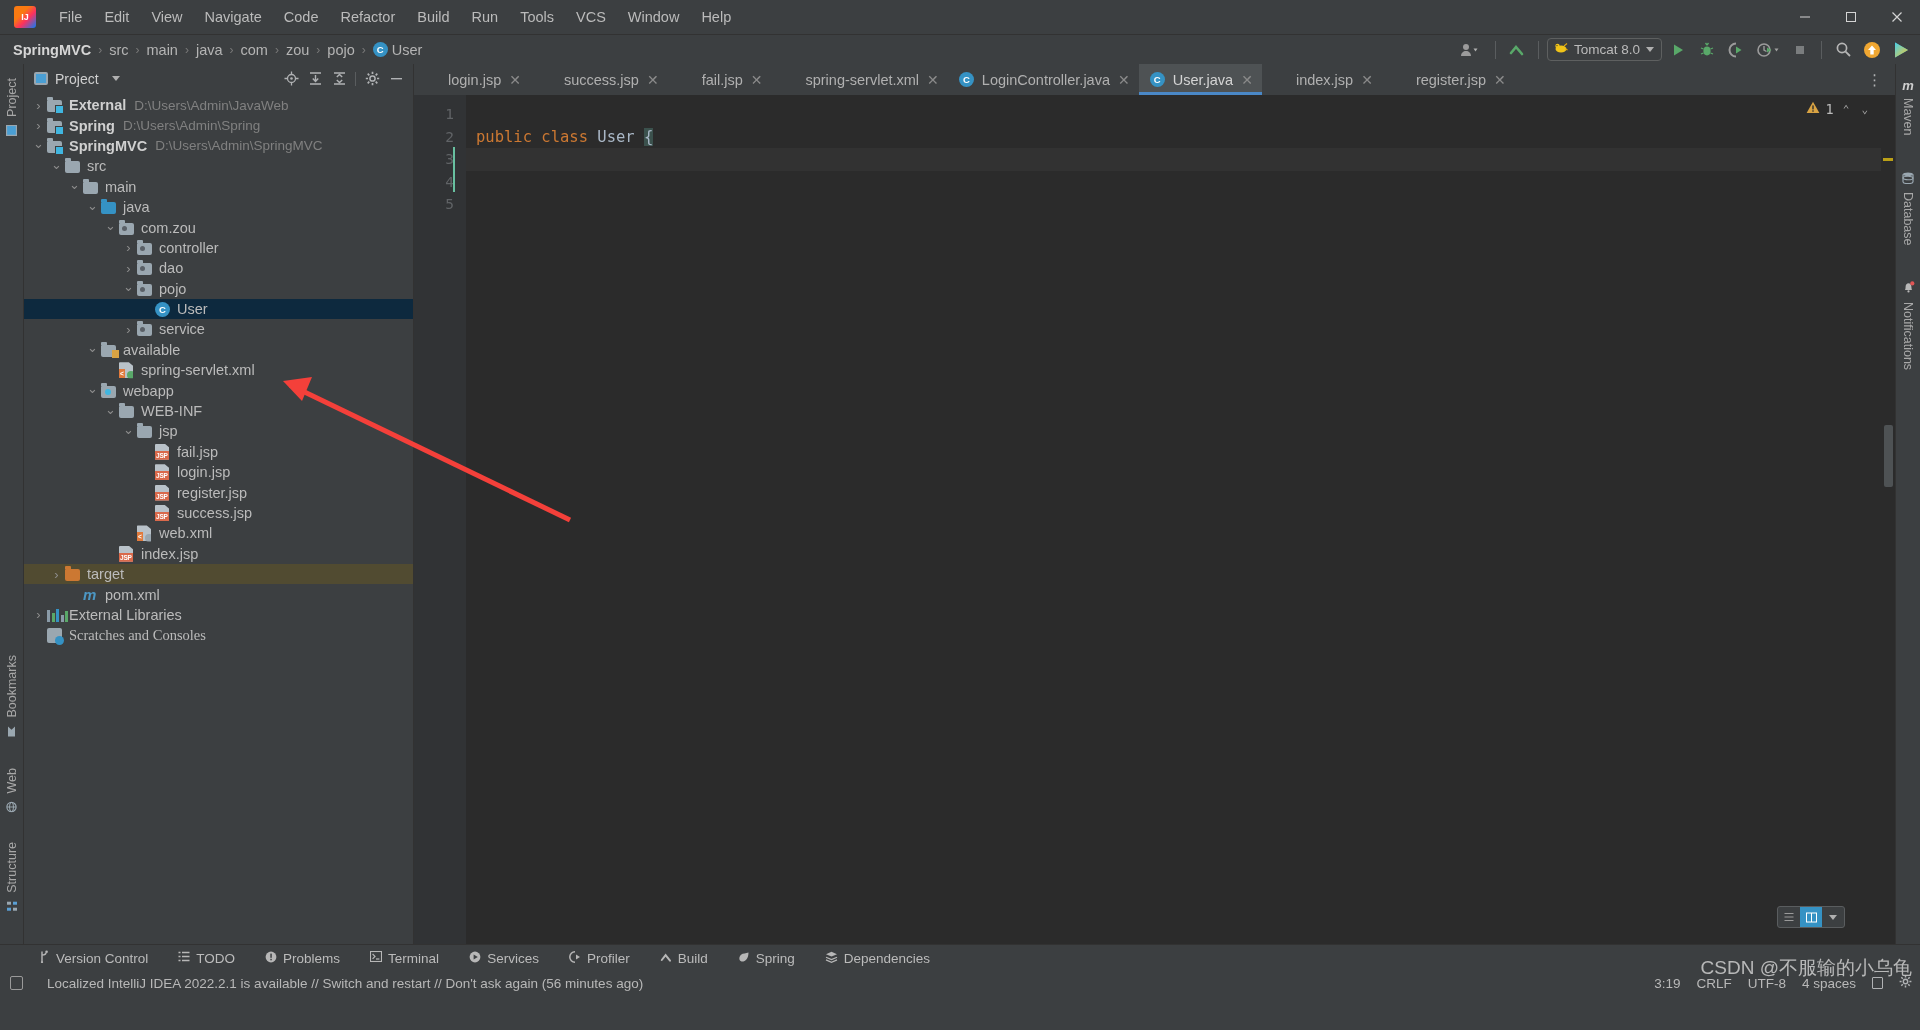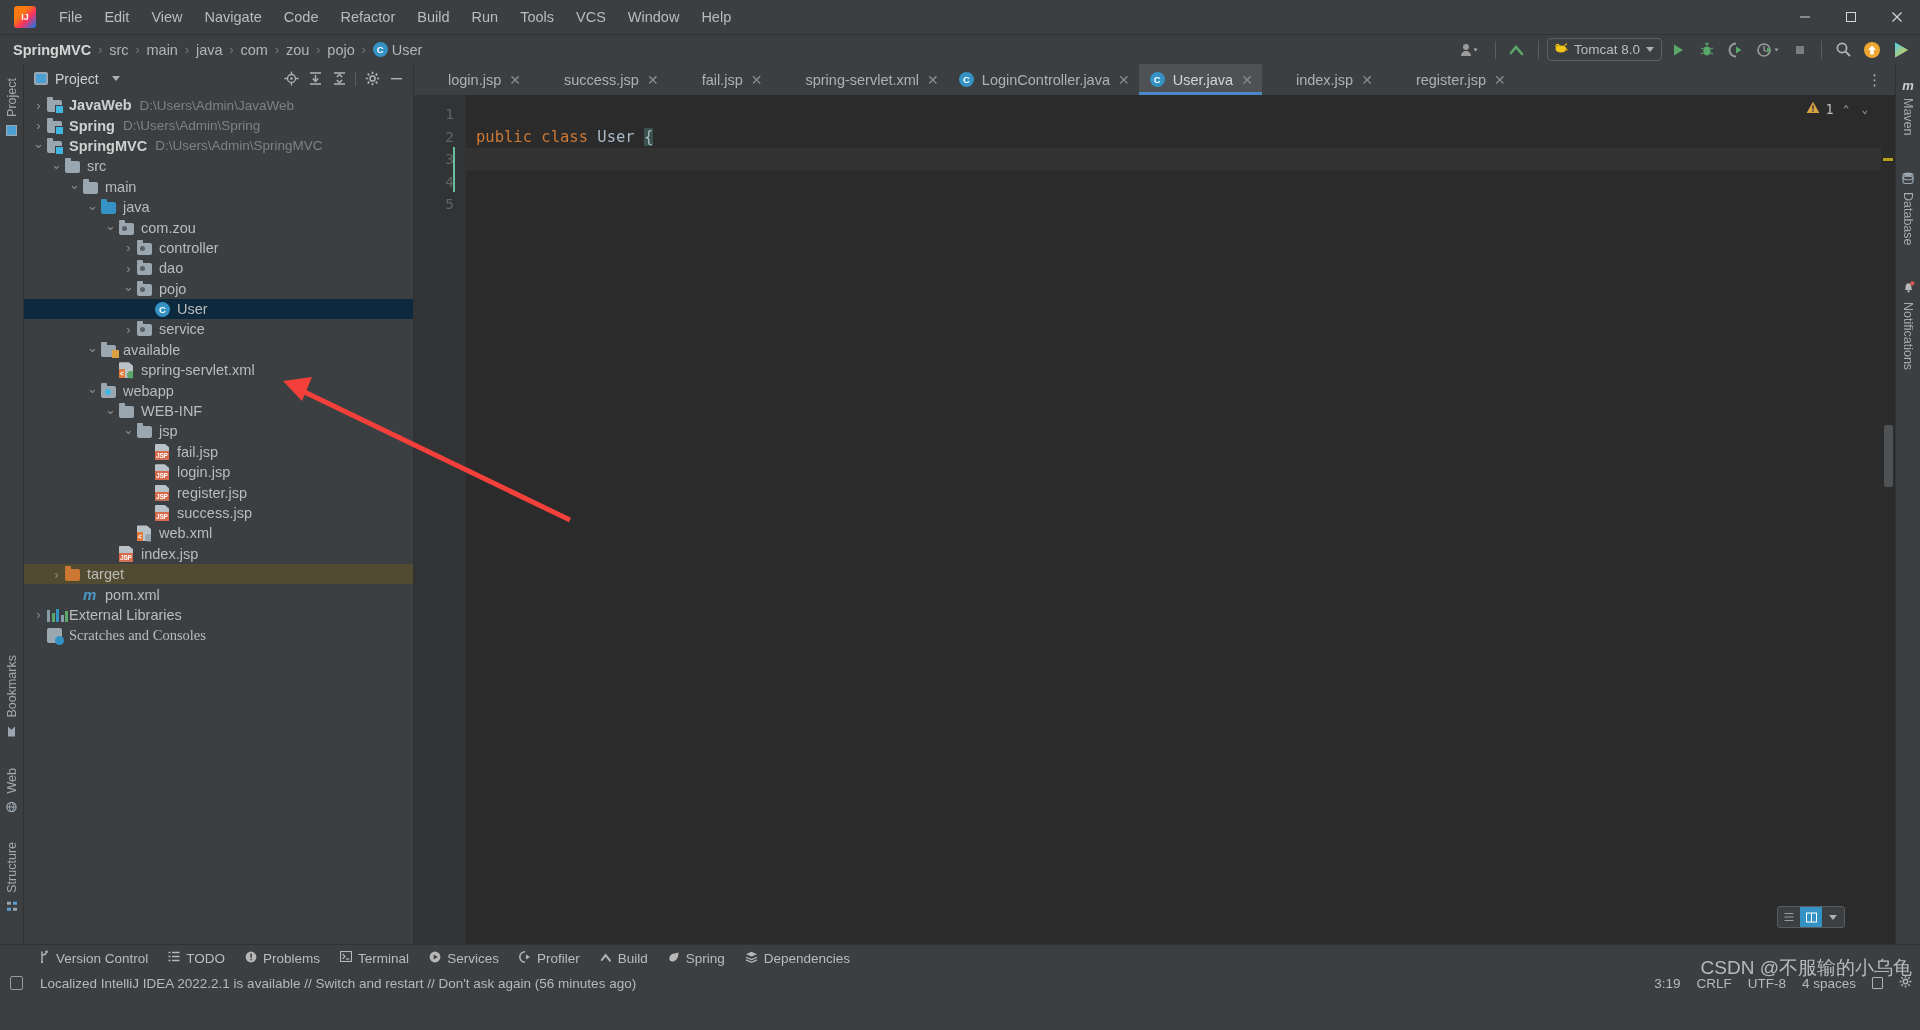--- a/index.html
+++ b/index.html
@@ -193,32 +193,32 @@
   .float-widget {
     position: absolute; right: 36px; bottom: 16px; display: flex; align-items: center;
     background: #3c3f41; border: 1px solid #5a5d5f; border-radius: 3px; height: 22px;
   }
   .fw-cell { display:flex;align-items:center;justify-content:center; width: 22px; height: 20px; color:#b0b2b4; font-size: 11px; }
   .fw-cell.on { background: #3592c4; color: #fff; }
 
   
   .toolwin-bar {
     height: 27px; flex: 0 0 27px; background: #3c3f41; display: flex; align-items: center;
-    padding-left: 30px; gap: 2px; border-top: 1px solid #323232;
+    padding-left: 30px; gap: 12px; border-top: 1px solid #323232;
   }
   .tw {
     display: flex; align-items: center; gap: 6px; padding: 3px 9px; color: #bbbbbb;
     font-size: 13.5px; border-radius: 3px; white-space: nowrap;
   }
   .tw .gi { font-size: 12px; color: #b7b7b7; }
   .statusbar {
     height: 24px; flex: 0 0 24px; background: #3c3f41; display: flex; align-items: center;
     padding: 0 8px 0 10px; color: #b8b8b8; font-size: 13.5px; gap: 8px; position: relative;
   }
-  .sb-left { display: flex; gap: 17px; }
+  .sb-left { display: flex; gap: 24px; }
   .sb-right { margin-left: auto; display: flex; align-items: center; gap: 16px; }
   .sb-ico { width:13px;height:14px;border:1px solid #9a9a9a;border-radius:2px;display:inline-block; }
   .watermark {
     position: absolute; right: 8px; bottom: 14px; color: #c9c9c9; font-size: 19px;
     opacity: .88; pointer-events: none; white-space: nowrap;
   }
   .gear-sm { color:#b0b2b4; font-size: 12px; }
   .lock-sm { width:11px;height:12px;border:1.5px solid #b0b2b4;border-radius:1px;display:inline-block; }
 
   
@@ -457,21 +457,21 @@
         </div>
       </div>
 
       <div class="tree">
 
       <div class="row" style="padding-left: 8px;">
             <span class="arrow" style="font-size: 13px;">›</span>
             <span class="ico" style="display: flex; align-items: center; margin-left: 2px;">
               <span class="folder mod"></span>
             </span>
-            <span class="lbl b">JavaWeb</span>
+            <span class="lbl b">External</span>
             <span class="path">D:\Users\Admin\JavaWeb</span>
           </div>
           <div class="row" style="padding-left: 8px;">
             <span class="arrow" style="font-size: 13px;">›</span>
             <span class="ico" style="display: flex; align-items: center; margin-left: 2px;">
               <span class="folder mod"></span>
             </span>
             <span class="lbl b">Spring</span>
             <span class="path">D:\Users\Admin\Spring</span>
           </div>

